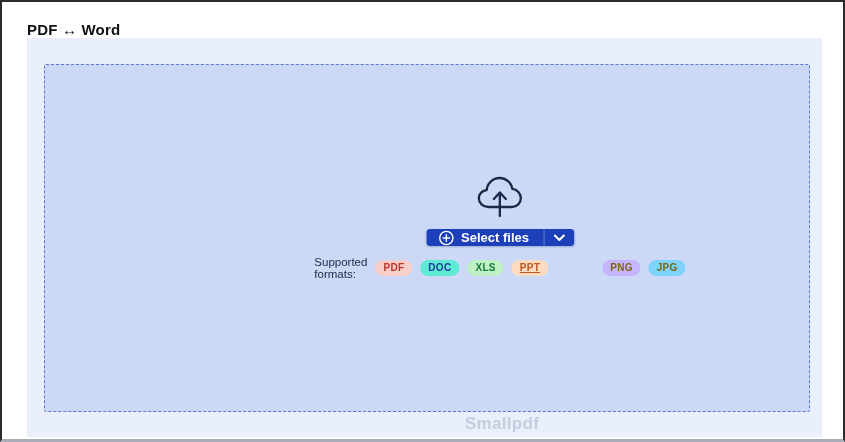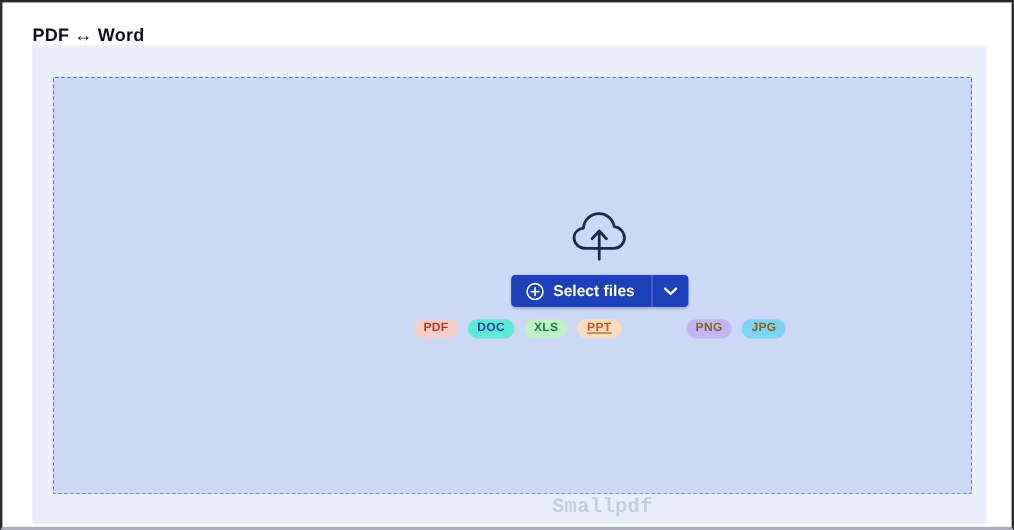--- a/index.html
+++ b/index.html
@@ -39,21 +39,21 @@
     left: 498px; top: 170px;
     transform: translateX(-50%);
     display: flex;
     flex-direction: column;
     align-items: center;
   }
   .cloud-wrap { height: 50px; margin-bottom: 7px; }
   .select-group {
     display: flex;
     align-items: stretch;
-    height: 27px;
+    height: 17px;
     border-radius: 4px;
     overflow: hidden;
     margin-bottom: 10px;
     box-shadow: 0 1px 2px rgba(20,40,100,0.25);
   }
   .select-main {
     display: flex;
     align-items: center;
     gap: 7px;
     background: #1c3fba;
@@ -99,21 +99,20 @@
     letter-spacing: 0.3px;
   }
   .watermark {
     position: absolute;
     left: 500px; top: 412px;
     transform: translateX(-50%);
     font-size: 17px;
     font-weight: bold;
     color: #c6cddf;
     letter-spacing: 0.3px;
-    font-family: Liberation Mono, monospace;
   }
 </style>
 </head>
 <body>
 
 <h1 class="page-title">PDF ↔ Word</h1>
 
 <div class="card">
   <div class="dropzone"></div>
 </div>
@@ -144,20 +143,21 @@
       <span style="display:flex;">
         <svg width="12" height="8" viewBox="0 0 12 8" fill="none" stroke="#ffffff" stroke-width="2" stroke-linecap="round" stroke-linejoin="round">
           <path d="M1.5 1.5 L6 6 L10.5 1.5"></path>
         </svg>
       </span>
     </button>
   </div>
 
 
   <div class="formats-line">
+    <span>Supported formats:</span>
     <span class="badge" style="background: rgb(247, 206, 201); color: rgb(196, 48, 43);">PDF</span>
     <span class="badge" style="background: #5eead4; color: rgb(29, 61, 153);">DOC</span>
     <span class="badge" style="background: rgb(191, 240, 198); color: rgb(21, 127, 60);">XLS</span>
     <span class="badge" style="background: rgb(251, 220, 192); color: rgb(192, 86, 33); text-decoration: underline;">PPT</span>
     <span class="badge" style="background: #c4b5fd; color: rgb(126, 101, 20); margin-left: 46px;">PNG</span>
     <span class="badge" style="background: #7dd3fc; color: rgb(126, 101, 20);">JPG</span>
   </div>
 
 </div>
 

